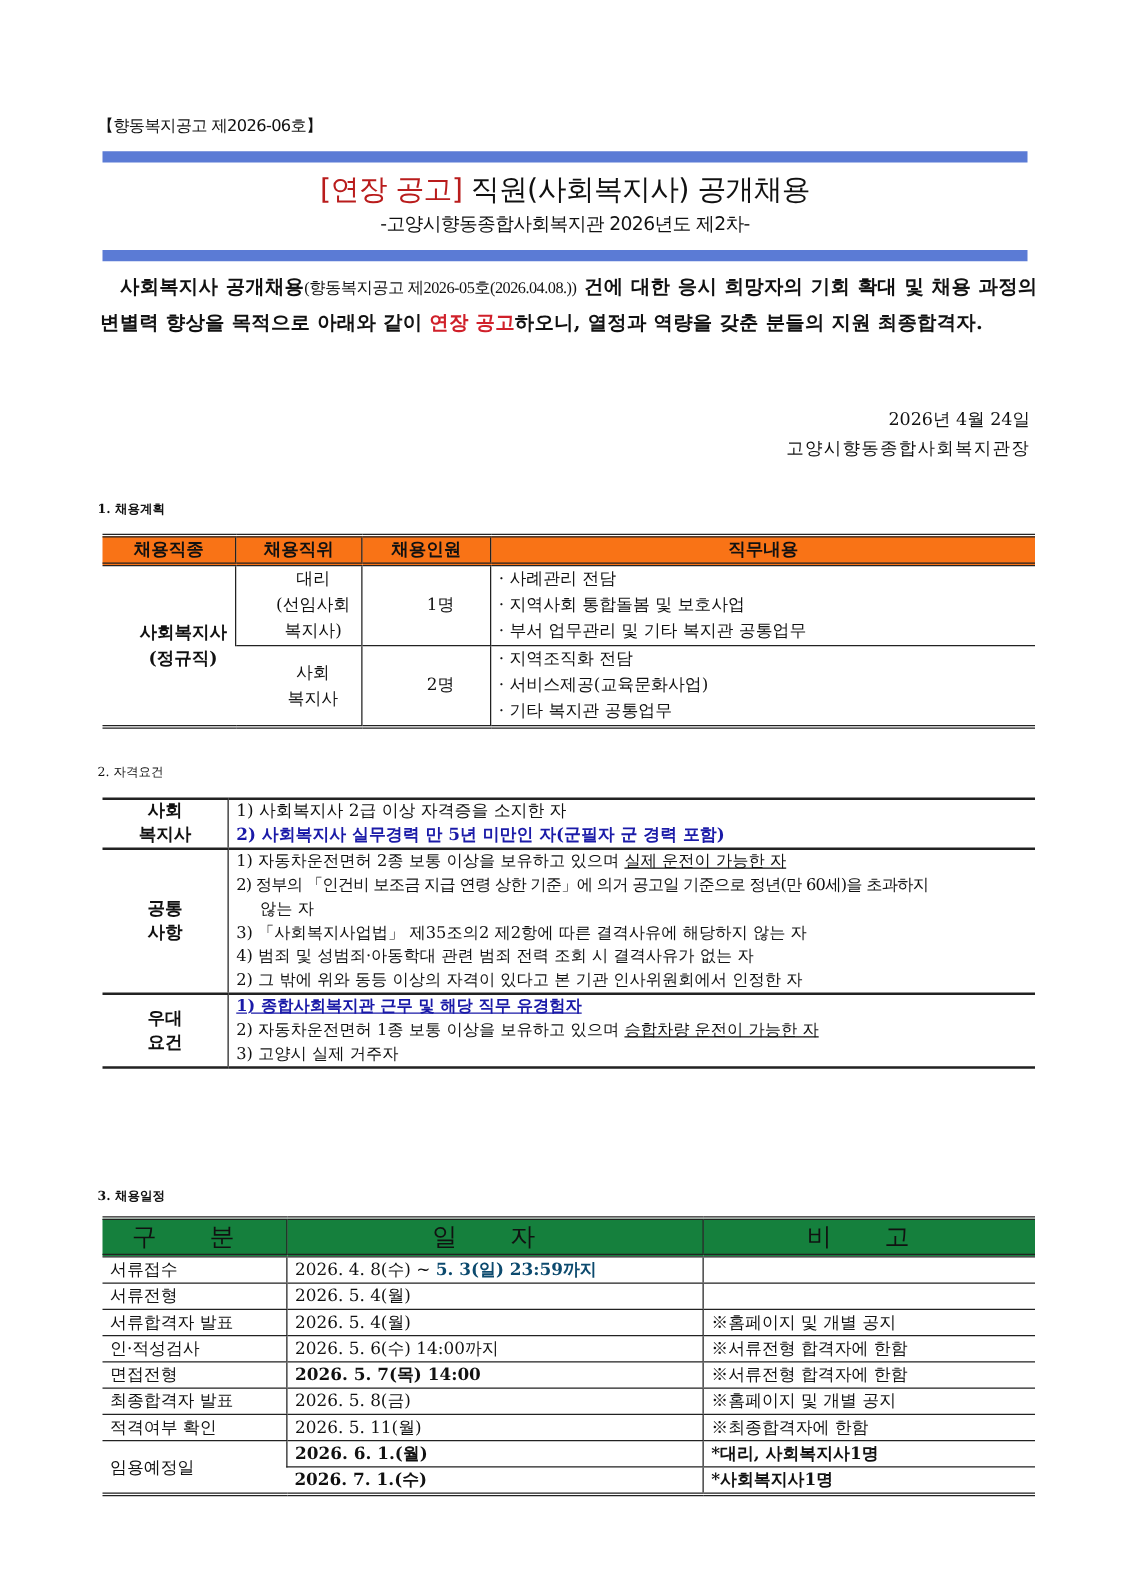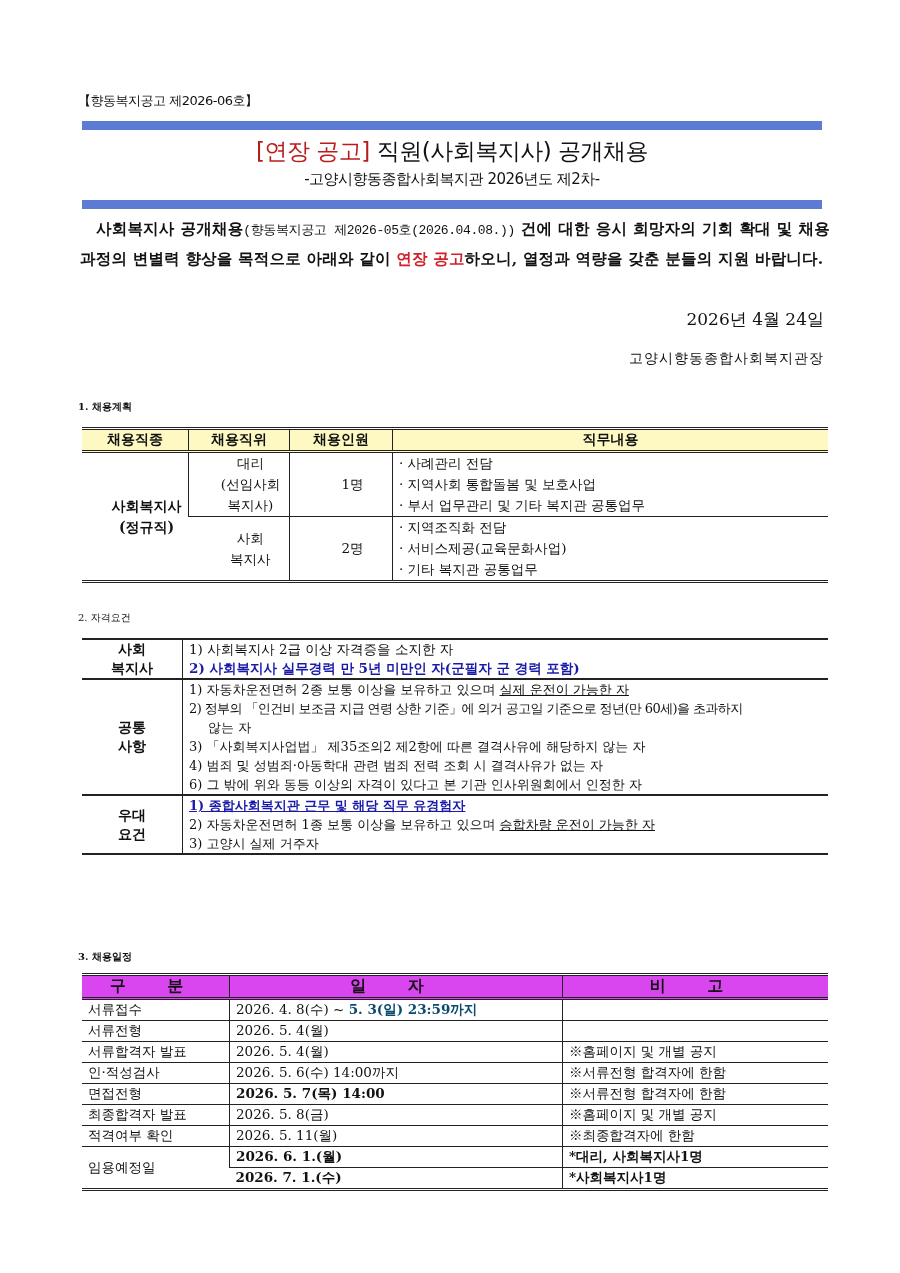--- a/index.html
+++ b/index.html
@@ -5,65 +5,65 @@
   html, body { margin: 0; padding: 0; background: #ffffff; }
   body { width: 900px; height: 1273px; position: relative; font-family: "DejaVu Serif", "Liberation Serif", serif; color: #111; overflow: hidden; }
   .abs { position: absolute; }
   .notice-no { left: 78px; top: 92px; font-size: 13px; font-family: "DejaVu Sans", sans-serif; letter-spacing: -0.5px; }
   .bar { left: 82px; width: 740px; height: 9px; background: #5b7bd5; }
   .title { left: 82px; width: 740px; top: 136px; text-align: center; font-size: 23px; font-family: "DejaVu Sans", sans-serif; letter-spacing: -0.5px; }
   .title .red { color: #b91c1c; }
   .subtitle { left: 82px; width: 740px; top: 170px; text-align: center; font-size: 15px; font-family: "DejaVu Sans", sans-serif; letter-spacing: -0.5px; }
   .intro { left: 80px; width: 750px; top: 215px; font-size: 15.5px; font-weight: bold; line-height: 28px; text-align: justify; letter-spacing: 0.2px; }
   .intro .indent { padding-left: 16px; }
-  .intro .normal { font-weight: normal; font-family: Liberation Mono, monospace; font-size: 13px; letter-spacing: -0.4px; }
+  .intro .normal { font-weight: normal; font-family: Liberation Serif, serif; font-size: 13px; letter-spacing: -0.4px; }
   .intro .red { color: #d0202a; font-weight: bold; }
-  .date { right: 76px; top: 308px; font-size: 17px; text-align: right; }
+  .date { right: 76px; top: 327px; font-size: 14px; text-align: right; }
   .org { right: 76px; top: 350px; font-size: 14px; text-align: left; letter-spacing: 1px; }
   .section-title { left: 78px; font-size: 10px; font-weight: bold; }
   table { border-collapse: collapse; position: absolute; font-size: 13.5px; }
   td, th { padding: 0 6px; }
   
   .t1 { left: 82px; top: 427px; width: 746px; }
-  .t1 th { background: #fef9c3; font-weight: bold; height: 20px; border-top: 3px double #222; border-bottom: 3px double #222; font-size: 14px; }
+  .t1 th { background: #f97316; font-weight: bold; height: 20px; border-top: 3px double #222; border-bottom: 3px double #222; font-size: 14px; }
   .t1 th + th, .t1 td + td { border-left: 1px solid #222; }
   .t1 td { text-align: center; vertical-align: middle; line-height: 21px; padding-left: 29px; }
   .t1 td.duty { text-align: left; padding-left: 6px; }
   .t1 tr.last td { border-bottom: 3px double #222; }
   .t1 tr.mid td.split { border-top: 1px solid #222; }
   
   .t2 { left: 82px; top: 638px; width: 746px; }
   .t2 td { line-height: 19px; vertical-align: middle; }
   .t2 td.head { width: 88px; text-align: center; font-weight: bold; border-right: 1px solid #222; font-size: 14px; }
   .t2 tr.grp td { border-top: 2px solid #222; }
   .t2 tr.grpend td { border-bottom: 2px solid #222; }
   .t2 .blue { color: #1a1aa8; font-weight: bold; }
   .t2 .ul { text-decoration: underline; }
   .t2 .hang { padding-left: 19px; }
   
   .t3 { left: 82px; top: 973px; width: 746px; }
-  .t3 th { background: #d946ef; font-weight: bold; height: 19px; border-top: 3px double #222; border-bottom: 3px double #222; font-size: 16px; letter-spacing: 18px; }
+  .t3 th { background: #15803d; font-weight: normal; height: 19px; border-top: 3px double #222; border-bottom: 3px double #222; font-size: 20px; letter-spacing: 18px; }
   .t3 td { height: 20px; border-bottom: 1px solid #222; font-size: 13.5px; }
   .t3 th + th, .t3 td + td { border-left: 1px solid #222; }
   .t3 td.cat { width: 135px; }
   .t3 td.dt { width: 320px; }
   .t3 .red { color: #0c4a6e; font-weight: bold; }
   .t3 .bold { font-weight: bold; }
   .t3 tr.last td { border-bottom: 3px double #222; }
 </style>
 </head>
 <body>
 
 <div class="abs notice-no">【향동복지공고 제2026-06호】</div>
 <div class="abs bar" style="top:121px"></div>
 <div class="abs title"><span class="red">[연장 공고]</span><span> 직원(사회복지사) 공개채용</span></div>
 <div class="abs subtitle">-고양시향동종합사회복지관 2026년도 제2차-</div>
 <div class="abs bar" style="top:200px"></div>
 
-<div class="abs intro"><span class="indent"></span><span>사회복지사 공개채용</span><span class="normal">(향동복지공고 제2026-05호(2026.04.08.))</span><span> 건에 대한 응시 희망자의 기회 확대 및 채용 과정의 변별력 향상을 목적으로 아래와 같이 </span><span class="red">연장 공고</span><span>하오니, 열정과 역량을 갖춘 분들의 지원 바랍니다.</span></div>
+<div class="abs intro"><span class="indent"></span><span>사회복지사 공개채용</span><span class="normal">(향동복지공고 제2026-05호(2026.04.08.))</span><span> 건에 대한 응시 희망자의 기회 확대 및 채용 과정의 변별력 향상을 목적으로 아래와 같이 </span><span class="red">연장 공고</span><span>하오니, 열정과 역량을 갖춘 분들의 지원 최종합격자.</span></div>
 
 <div class="abs date">2026년  4월  24일</div>
 <div class="abs org">고양시향동종합사회복지관장</div>
 
 <div class="abs section-title" style="top:400px">1. 채용계획</div>
 <table class="t1">
   <tbody>
       <tr>
     <th style="width:94px">채용직종</th>
     <th style="width:88px">채용직위</th>
@@ -119,21 +119,21 @@
     <td class="head">
       <div>공통</div>
       <div>사항</div>
     </td>
     <td style="font-size:13px;">
       <div><span>1) 자동차운전면허 2종 보통 이상을 보유하고 있으며 </span><span class="ul">실제 운전이 가능한 자</span></div>
       <div style="letter-spacing:-0.6px;">2) 정부의 「인건비 보조금 지급 연령 상한 기준」에 의거 공고일 기준으로 정년(만 60세)을 초과하지</div>
       <div class="hang">않는 자</div>
       <div>3) 「사회복지사업법」 제35조의2 제2항에 따른 결격사유에 해당하지 않는 자</div>
       <div>4) 범죄 및 성범죄·아동학대 관련 범죄 전력 조회 시 결격사유가 없는 자</div>
-      <div>6) 그 밖에 위와 동등 이상의 자격이 있다고 본 기관 인사위원회에서 인정한 자</div>
+      <div>2) 그 밖에 위와 동등 이상의 자격이 있다고 본 기관 인사위원회에서 인정한 자</div>
     </td>
   </tr>
   <tr class="grp grpend">
     <td class="head">
       <div>우대</div>
       <div>요건</div>
     </td>
     <td style="font-size:13px;">
       <div class="blue ul">1) 종합사회복지관 근무 및 해당 직무 유경험자</div>
       <div><span>2) 자동차운전면허 1종 보통 이상을 보유하고 있으며 </span><span class="ul">승합차량 운전이 가능한 자</span></div>

